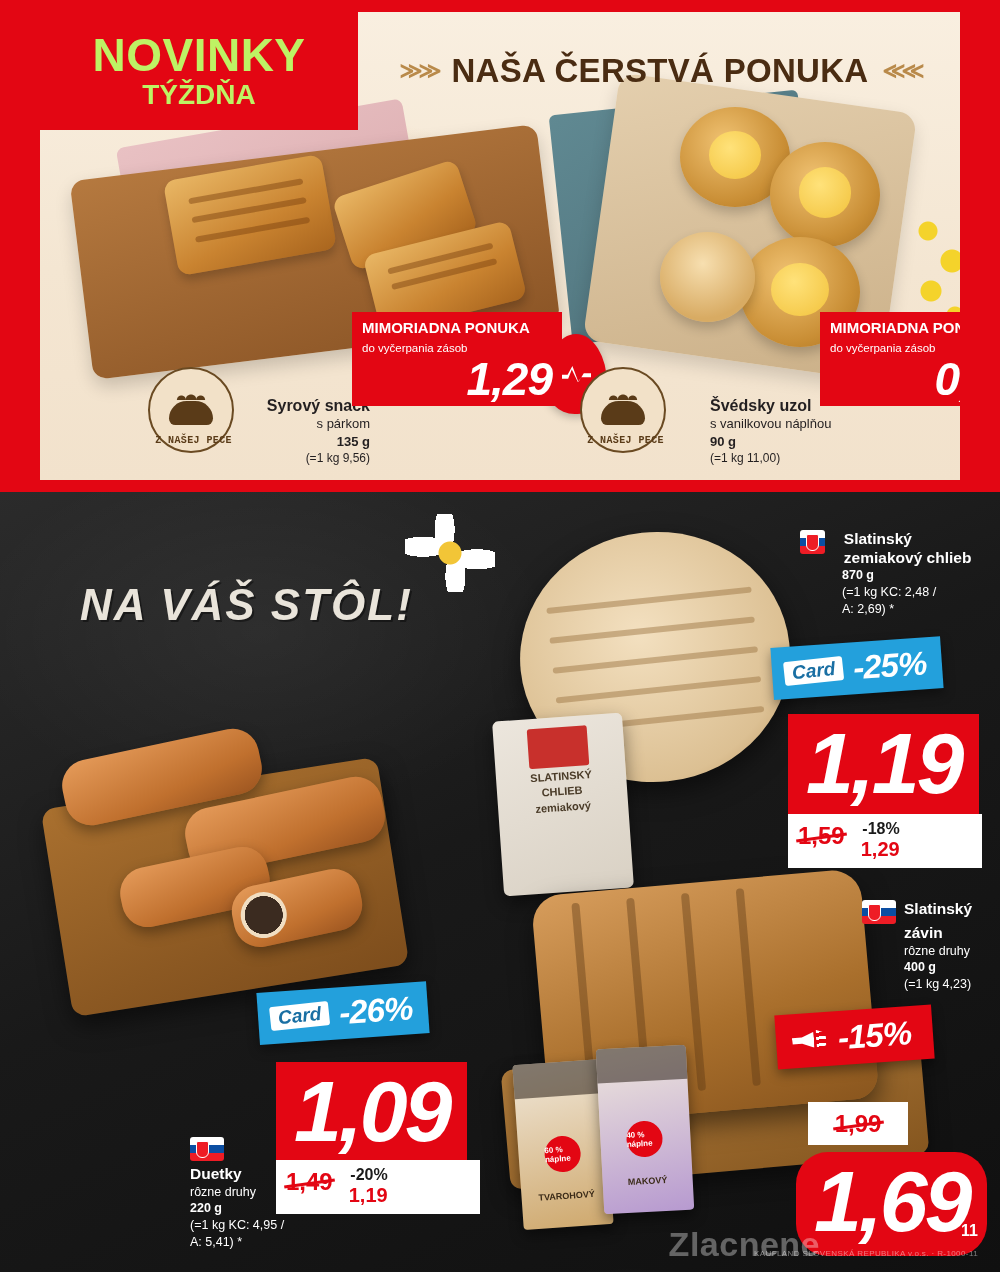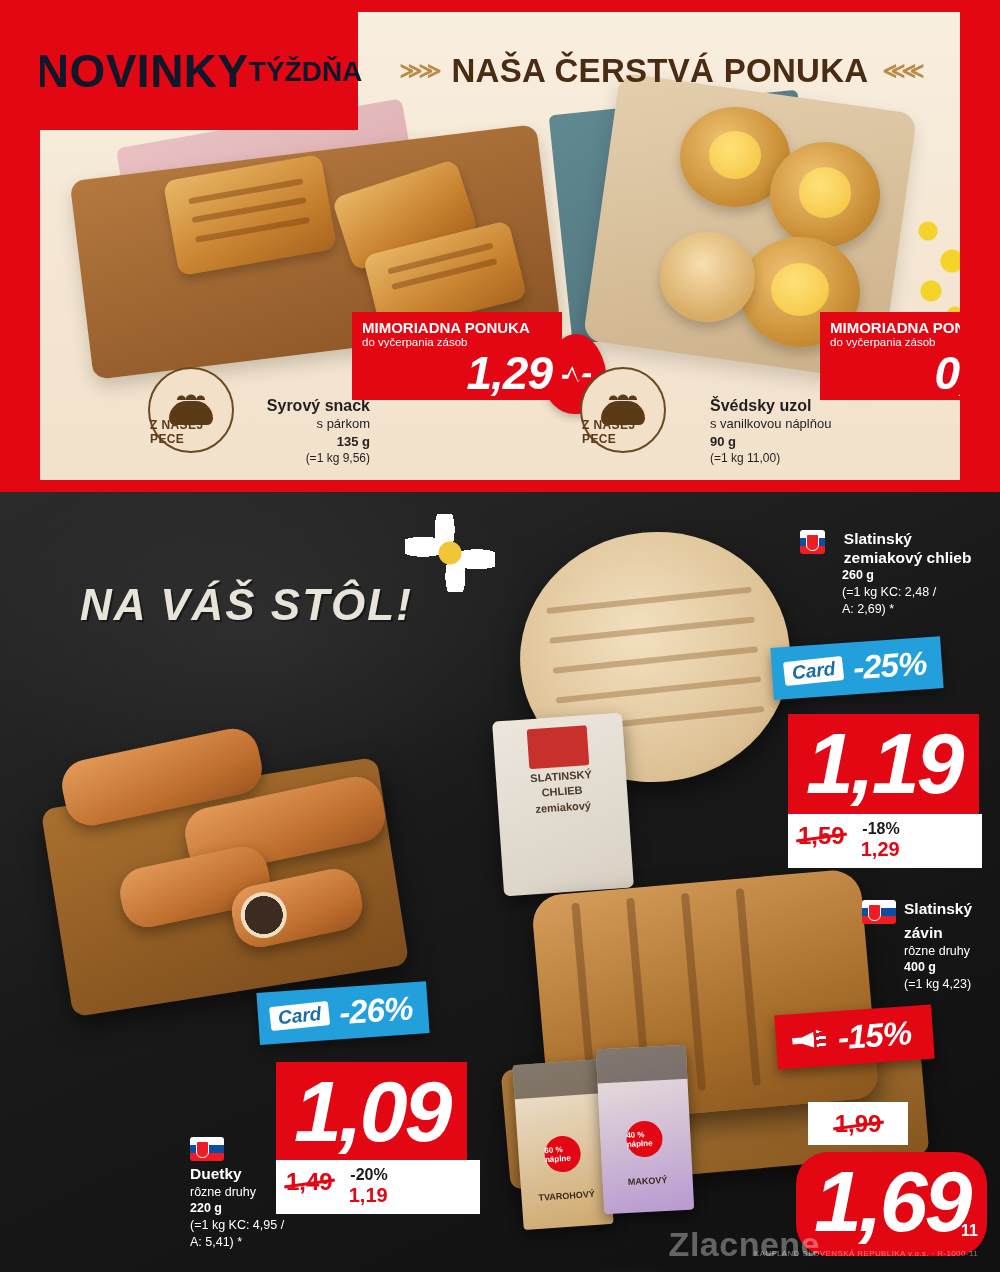--- a/index.html
+++ b/index.html
@@ -30,22 +30,22 @@
     position: absolute; left: 0; top: 0; width: 920px; height: 468px;
     background:
       radial-gradient(ellipse 260px 150px at 300px 210px, rgba(226,170,120,0.55), rgba(226,170,120,0) 70%),
       radial-gradient(ellipse 240px 160px at 700px 190px, rgba(228,186,140,0.5), rgba(228,186,140,0) 70%),
       linear-gradient(180deg,#f9efe0 0%, #f4e6d2 55%, #f2e2cc 100%);
   }
   .novinky-badge {
     position: absolute; left: 0; top: 0;
     width: 318px; height: 118px;
     background: #e30613;
-    color: #0f172a;
-    display: flex; flex-direction: row;
+    color: #bef264;
+    display: flex; flex-direction: column;
     justify-content: center; align-items: center;
     z-index: 6;
   }
   .novinky-line1 {
     font-size: 46px; font-weight: bold; letter-spacing: 0.5px; line-height: 1;
     text-transform: uppercase;
   }
   .novinky-line2 {
     font-size: 28px; font-weight: bold; line-height: 1.1; margin-top: 2px;
     text-transform: uppercase;
@@ -143,38 +143,38 @@
     background: #5a3b18; position: relative; margin-top: 6px;
   }
   .bakery-badge .loaf::before {
     content:""; position:absolute; left:6px; top:-13px; width:32px; height:12px;
     background:
       radial-gradient(circle at 20% 100%, #5a3b18 0 4px, transparent 5px),
       radial-gradient(circle at 50% 100%, #5a3b18 0 5px, transparent 6px),
       radial-gradient(circle at 80% 100%, #5a3b18 0 4px, transparent 5px);
   }
   .bakery-badge .ring-text {
-    position:absolute; bottom:5px; left:0; width:100%; text-align:left;
-    font-size:12px; font-weight:bold; color:#5a3b18; letter-spacing:.4px;
+    position:absolute; bottom:5px; left:0; width:100%; text-align:right;
+    font-size:10px; font-weight:bold; color:#5a3b18; letter-spacing:.4px;font-family:Liberation Mono, monospace;
   }
 
   .offer-info {
     position:absolute; z-index: 7; color:#231f20;
   }
   .offer-info .name { font-size: 16px; font-weight: bold; line-height: 1.15; }
   .offer-info .sub { font-size: 13px; line-height: 1.35; }
   .offer-info .weight { font-size: 13px; font-weight: bold; line-height: 1.35; }
   .offer-info .perkg { font-size: 12px; line-height: 1.35; }
 
   .price-block {
     position: absolute; z-index: 8; width: 210px; background:#e30613; color:#fff;
     padding: 8px 10px 4px 10px;
   }
   .price-block .pb-title { font-size: 15px; font-weight: bold; line-height: 1.08; text-transform: uppercase;}
-  .price-block .pb-sub { font-size: 11.5px; }
+  .price-block .pb-sub { font-size: 11.5px; margin-top: 6px; }
   .price-block .pb-price {
     font-size: 46px; font-weight: bold; text-align: right; line-height: 1; margin-top: 2px;
     font-style: italic; letter-spacing: -1px;
   }
 
   
   .bottom-section {
     position:absolute; left:0; top:492px; width:1000px; height:780px;
     background:
       radial-gradient(ellipse 420px 260px at 260px 140px, rgba(255,255,255,0.05), rgba(0,0,0,0) 70%),
@@ -446,21 +446,21 @@
       <span>CHLIEB</span><br>
       <span>zemiakový</span>
     </div>
   </div>
 
   <div class="prod-info" style="left:800px; top:38px; width:190px;">
     <div style="display:flex; gap:19px; align-items:flex-start;">
       <span class="flag"></span>
       <span class="pname">Slatinský zemiakový chlieb</span>
     </div>
-    <div class="pbold" style="margin-left:42px;">260 g</div>
+    <div class="pbold" style="margin-left:42px;">870 g</div>
     <div class="pline" style="margin-left:42px;">(=1 kg KC: 2,48 /</div>
     <div class="pline" style="margin-left:42px;">A: 2,69) *</div>
   </div>
 
   <div class="card-badge" style="left:772px; top:150px;">
     <span class="kw">Card</span>
     <span class="pct">-25%</span>
   </div>
   <div class="big-price" style="left:788px; top:222px;">1,19</div>
   <div class="old-box" style="left:788px; top:322px; width:194px;">

